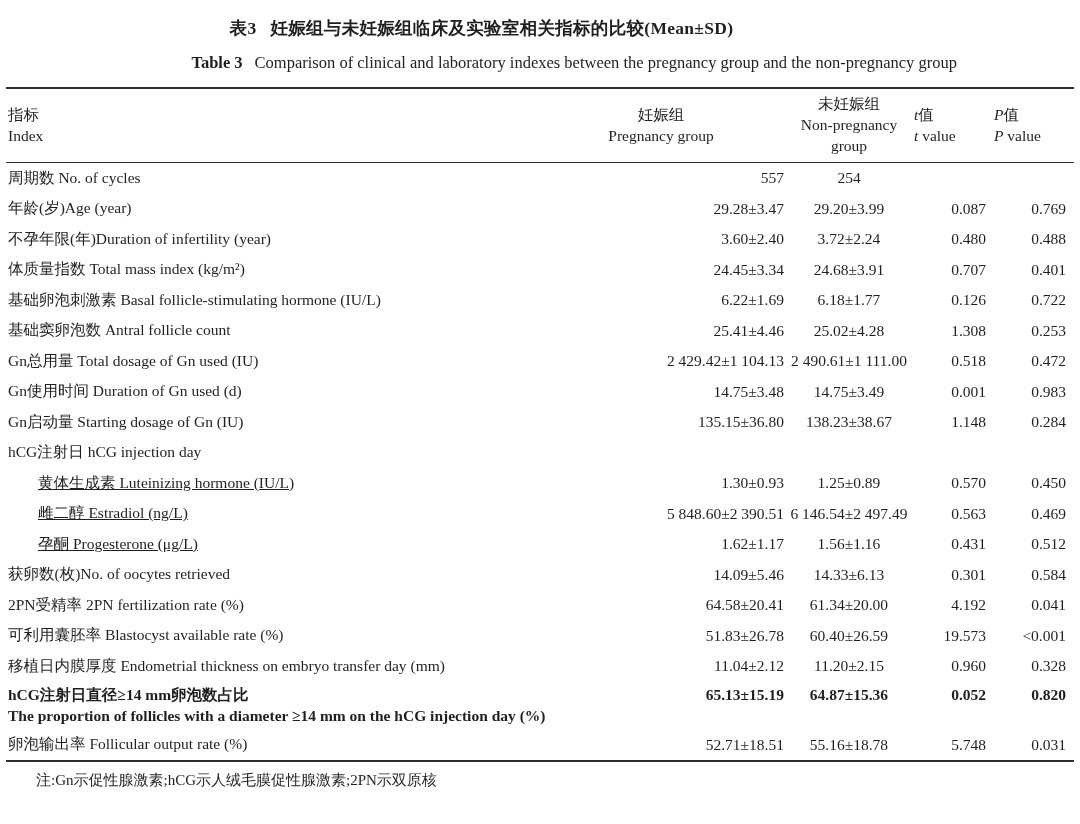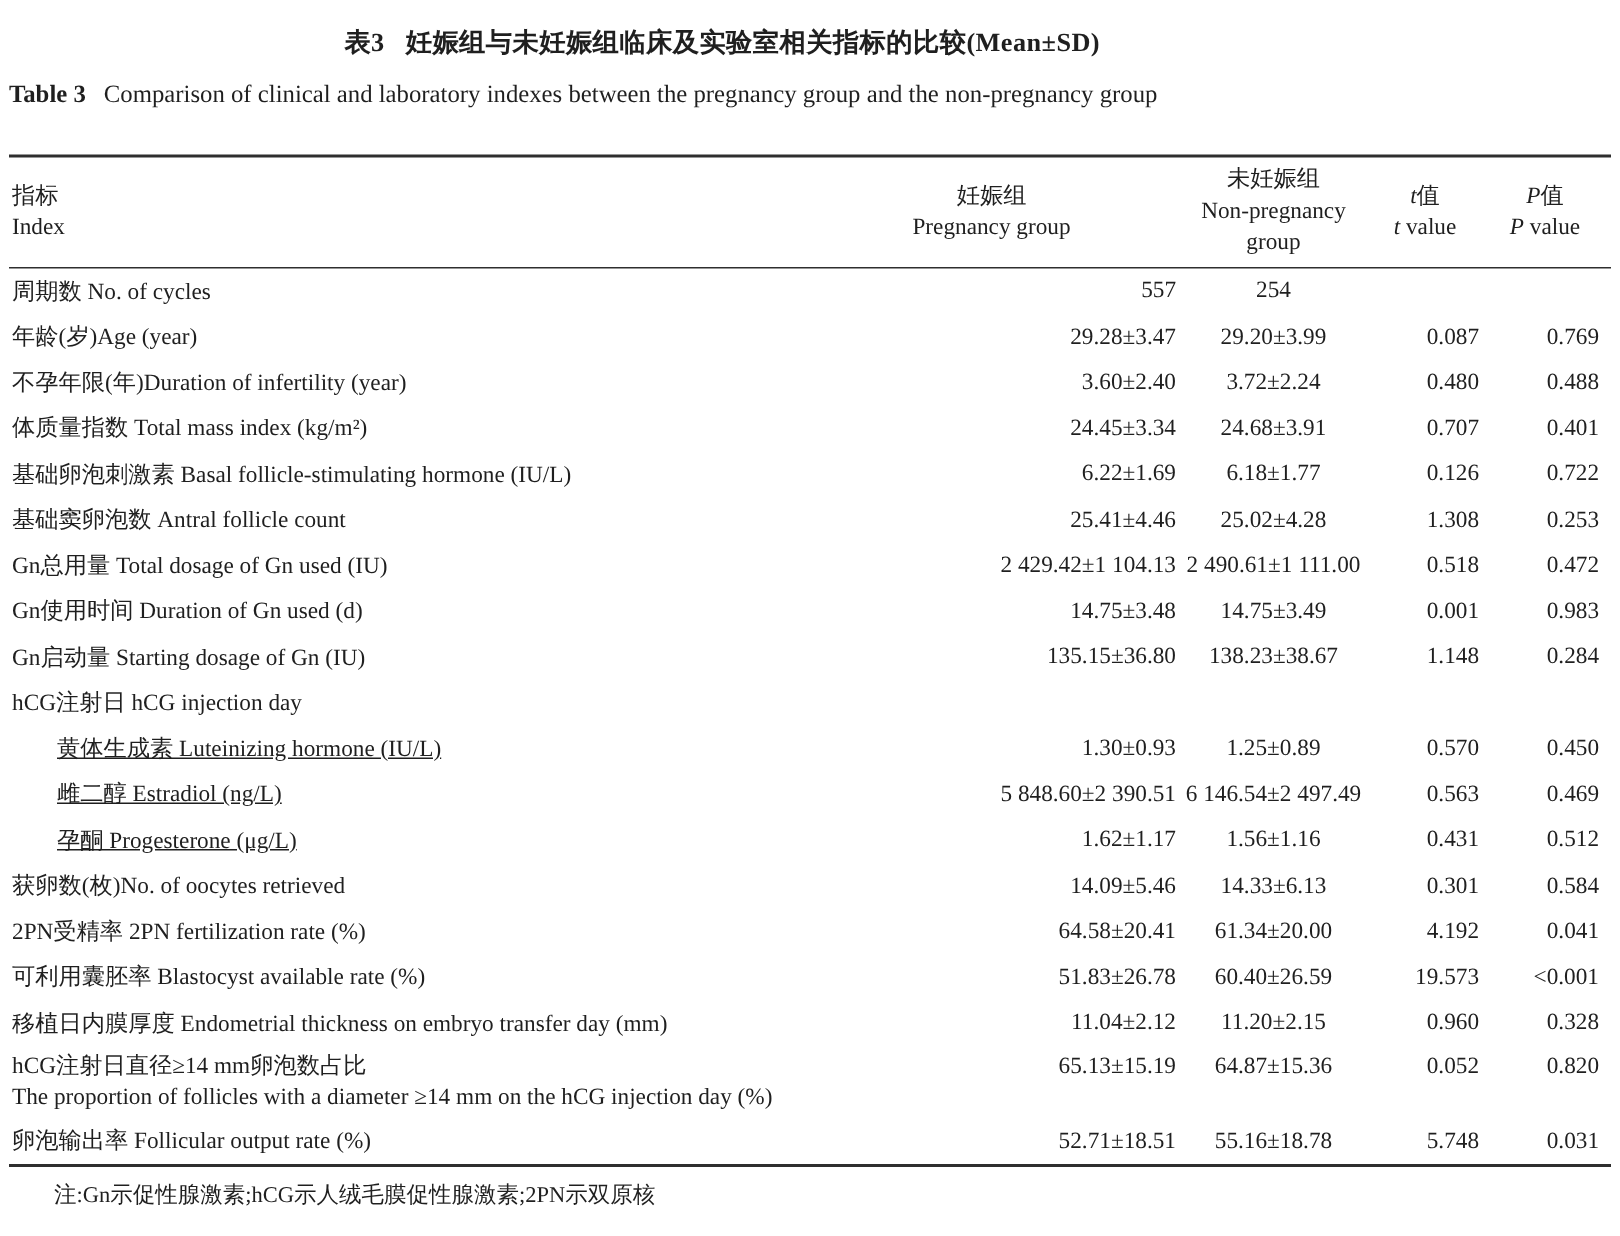--- a/index.html
+++ b/index.html
@@ -5,48 +5,48 @@
   html,body { margin:0; padding:0; }
   body {
     width:1080px; height:824px; background:#ffffff;
     font-family:"Liberation Serif","DejaVu Serif",serif;
     color:#1f1f1f; overflow:hidden;
   }
   .page { box-sizing:border-box; width:963px; padding:10px 6px 0 6px; }
 
   .title-cn { text-align:center; font-weight:bold; font-size:17.5px; letter-spacing:0.3px; margin-top:6px; }
   .title-cn .t-label { margin-right:14px; }
-  .title-en { text-align:left; font-size:16.5px; margin-top:13px; }
+  .title-en { text-align:right; font-size:16.5px; margin-top:13px; }
   .title-en .t-label { font-weight:bold; margin-right:12px; }
 
   table.cmp {
     border-collapse:collapse; table-layout:fixed;
-    width:1068px; margin:30px auto 0 auto;
+    width:1068px; margin:14px auto 0 auto;
     border-top:2.5px solid #2e2e2e;
     border-bottom:2.5px solid #2e2e2e;
   }
   col.c1 { width:532px; } col.c2 { width:246px; } col.c3 { width:130px; }
   col.c4 { width:80px; }  col.c5 { width:80px; }
 
   thead th {
     font-weight:normal; font-size:15.5px; line-height:21px;
     padding:4px 0 6px 0; border-bottom:1.5px solid #2e2e2e; vertical-align:middle;
   }
   th.c-label { text-align:left; padding-left:2px; }
   .c-preg, .c-nonpreg { text-align:center; }
-  .c-t, .c-p { text-align:center; padding-right:8px; }
+  .c-t, .c-p { text-align:left; padding-right:8px; }
 
   tbody td { height:30.5px; font-size:15.5px; vertical-align:middle; padding:0; }
   td.c-label { text-align:left; white-space:nowrap; overflow:visible; padding-left:2px; }
   td.c-preg { text-align:right; }
   td.c-nonpreg { text-align:center; }
   td.c-t, td.c-p { text-align:right; padding-right:8px; }
   td.c-label.indent { padding-left:32px;text-decoration:underline; }
 
-  tr.tall td { height:46px; vertical-align:top; line-height:21px; padding-top:2px; }
+  tr.tall td { height:46px; vertical-align:top; line-height:21px; padding-top:2px;font-weight:bold; }
   .lbl2:empty { display:none; }
 
   .ital { font-style:italic; }
 
   .note-cn { font-size:15px; margin:9px 0 0 30px; }
 </style>
 </head>
 <body>
 
 <div class="page">

